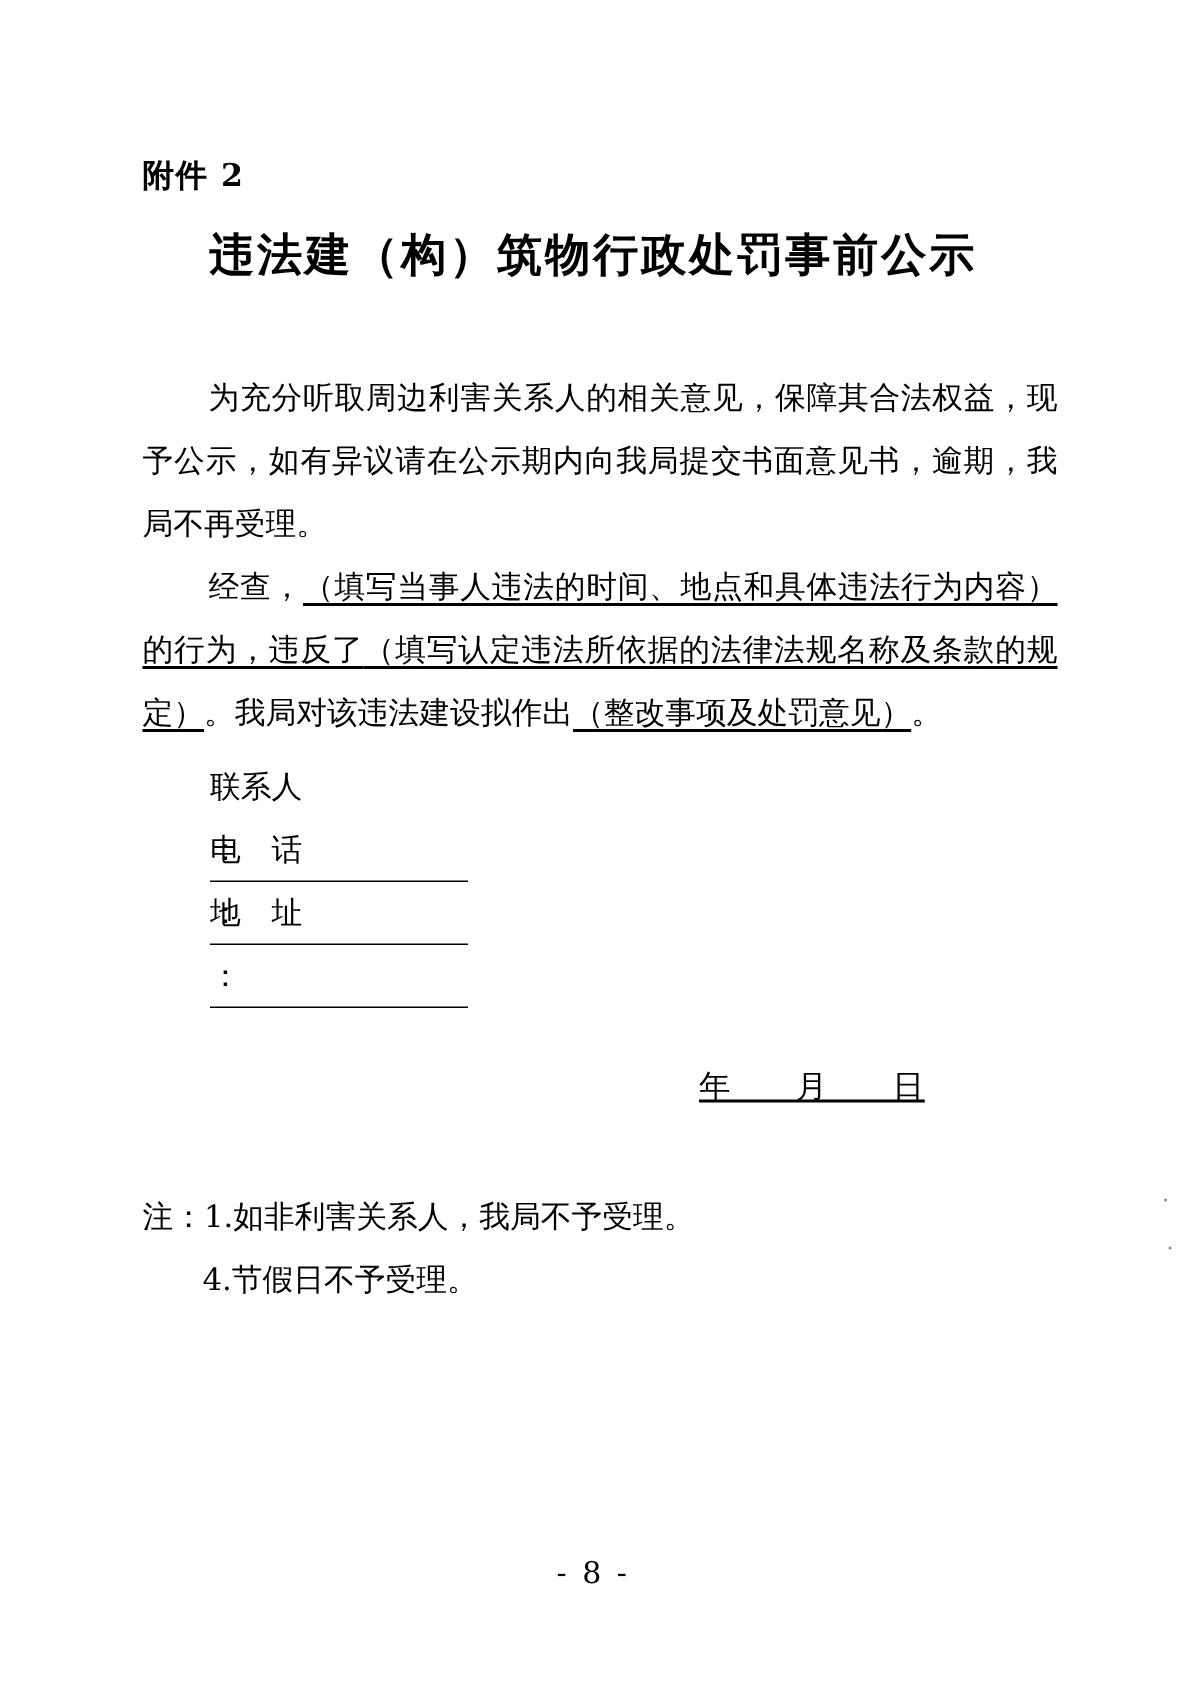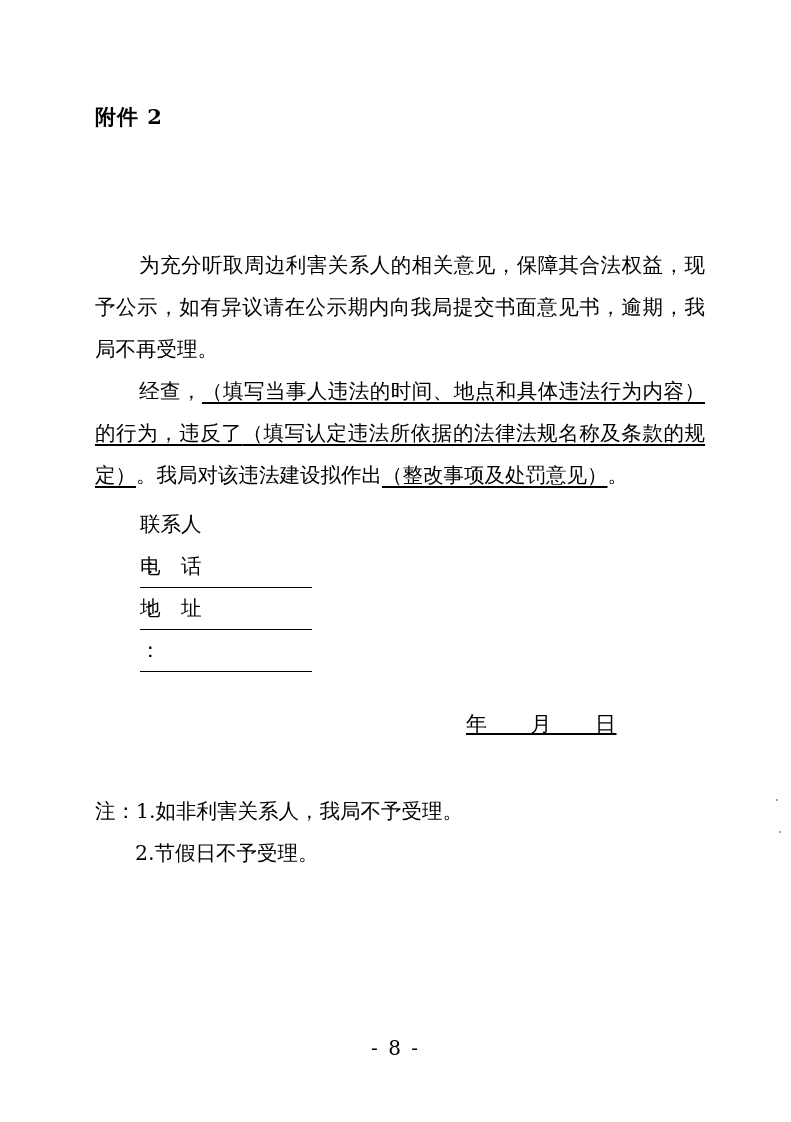--- a/index.html
+++ b/index.html
@@ -128,20 +128,21 @@
     border-radius: 50%;
   }
 </style>
 </head>
 <body>
 
 <div class="page">
 
   <div class="attachment-label">附件 2</div>
 
+  <div class="doc-title">违法建（构）筑物行政处罚事前公示</div>
 
   <div class="body-block">
     <p class="para">
       <span class="indent2">为充分听取周边利害关系人的相关意见，保障其合法权益，现予公示，如有异议请在公示期内向我局提交书面意见书，逾期，我局不再受理。</span>
     </p>
     <p class="para">
       <span class="indent2">经查，</span><span class="ul">（填写当事人违法的时间、地点和具体违法行为内容）</span><span class="ul">的行为，违反了</span><span class="ul">（填写认定违法所依据的法律法规名称及条款的规定）</span><span>。我局对该违法建设拟作出</span><span class="ul">（整改事项及处罚意见）</span><span>。</span>
     </p>
   </div>
 
@@ -163,20 +164,20 @@
     </div>
   </div>
 
 
   <div class="date-line">年　　月　　日</div>
 
   <div class="notes">
     <div>
       <span>注：</span><span>1.如非利害关系人，我局不予受理。</span>
     </div>
-    <div class="note-2">2.节假日不予受理。</div>
+    <div class="note-2">4.节假日不予受理。</div>
   </div>
 
   <div class="page-number">- 8 -</div>
 
   <span class="speck" style="left:776px; top:799px;"></span>
   <span class="speck" style="left:779px; top:831px;"></span>
 </div>
 
 </body></html>

